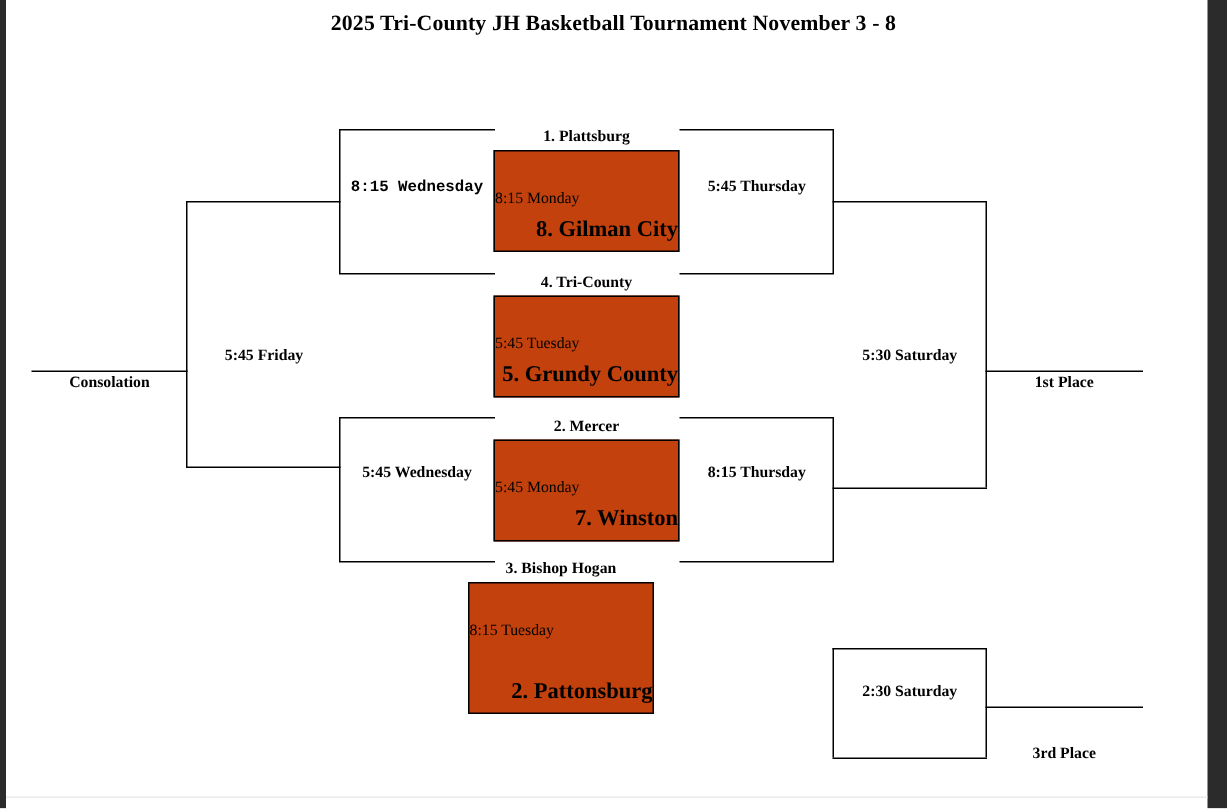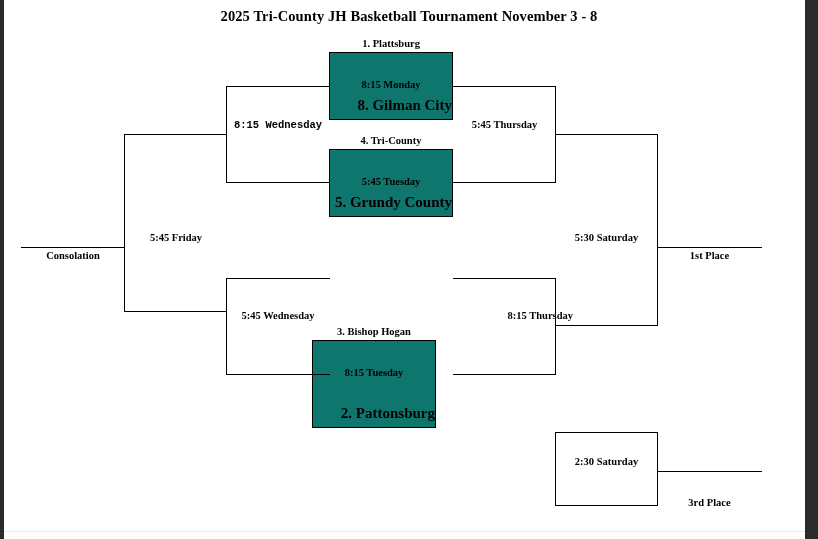--- a/index.html
+++ b/index.html
@@ -74,40 +74,41 @@
   .vline {
     position: absolute;
     width: 0;
     border-left: 1.6px solid #000;
   }
 
   
   .game-box {
     position: absolute;
     border: 1.6px solid #000;
-    background: #0f766e;
+    background: #c2410c;
     box-sizing: border-box;
+    margin-top: 48px;
   }
   .seed-top {
     position: absolute;
     left: 0; right: 0;
     top: -15px;
     text-align: center;
     font-size: 10.5px;
     font-weight: bold;
     color: #000;
     white-space: nowrap;
   }
   .game-time {
     position: absolute;
     left: 0; right: 0;
     top: 26px;
-    text-align: center;
-    font-size: 10.5px;
-    font-weight: bold;
+    text-align: left;
+    font-size: 10.5px;
+    font-weight: normal;
     color: #000;
     white-space: nowrap;
   }
   .seed-bottom {
     position: absolute;
     left: 0; right: 0;
     bottom: 5px;
     text-align: right;
     font-size: 15px;
     font-weight: bold;
@@ -150,20 +151,25 @@
     <div class="game-time">8:15 Monday</div>
     <div class="seed-bottom">8. Gilman City</div>
   </div>
 
   <div class="game-box" style="left:329px; top:149px; width:124px; height:68px;padding-left:12px;">
     <div class="seed-top">4. Tri-County</div>
     <div class="game-time">5:45 Tuesday</div>
     <div class="seed-bottom">5. Grundy County</div>
   </div>
 
+  <div class="game-box" style="left:329px; top:245px; width:124px; height:68px;">
+    <div class="seed-top">2. Mercer</div>
+    <div class="game-time">5:45 Monday</div>
+    <div class="seed-bottom">7. Winston</div>
+  </div>
 
   <div class="game-box" style="left:312px; top:340px; width:124px; height:88px;">
     <div class="seed-top">3. Bishop Hogan</div>
     <div class="game-time">8:15 Tuesday</div>
     <div class="seed-bottom">2. Pattonsburg</div>
   </div>
 
   <div class="hline" style="left:226px; top:86px; width:104px;"></div>
   <div class="hline" style="left:226px; top:182px; width:104px;"></div>
   <div class="vline" style="left:226px; top:86px; height:96px;"></div>
@@ -182,21 +188,21 @@
   <div class="outcome-label" style="left:21px; top:250px; width:104px;">Consolation</div>
 
   <div class="hline" style="left:453px; top:86px; width:103px;"></div>
   <div class="hline" style="left:453px; top:182px; width:103px;"></div>
   <div class="vline" style="left:555px; top:86px; height:96px;"></div>
   <div class="round-label" style="left:453px; top:119px; width:103px;">5:45  Thursday</div>
 
   <div class="hline" style="left:453px; top:278px; width:103px;"></div>
   <div class="hline" style="left:453px; top:374px; width:103px;"></div>
   <div class="vline" style="left:555px; top:278px; height:96px;"></div>
-  <div class="round-label" style="left:470px; top:310px; width:103px;text-align:right;">8:15  Thursday</div>
+  <div class="round-label" style="left:453px; top:310px; width:103px;">8:15  Thursday</div>
 
   <div class="hline" style="left:555px; top:134px; width:103px;"></div>
   <div class="hline" style="left:555px; top:325px; width:103px;"></div>
   <div class="vline" style="left:657px; top:134px; height:191px;"></div>
   <div class="hline" style="left:657px; top:247px; width:105px;"></div>
   <div class="round-label" style="left:555px; top:232px; width:103px;">5:30  Saturday</div>
   <div class="outcome-label" style="left:657px; top:250px; width:105px;">1st Place</div>
 
   <div class="hline" style="left:555px; top:432px; width:103px;"></div>
   <div class="hline" style="left:555px; top:505px; width:103px;"></div>

